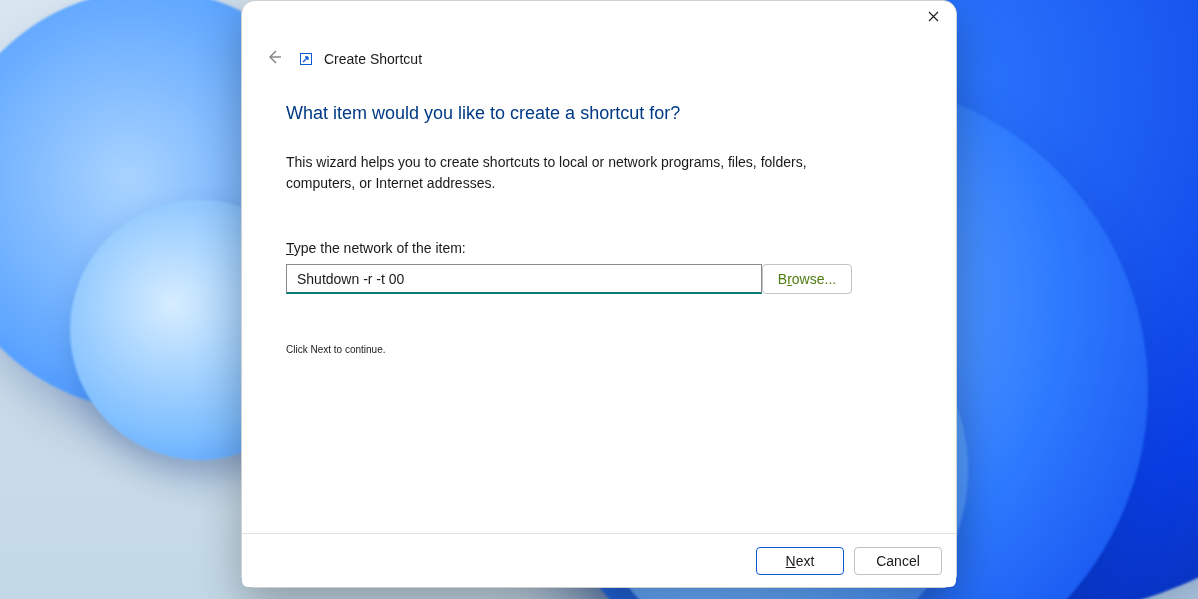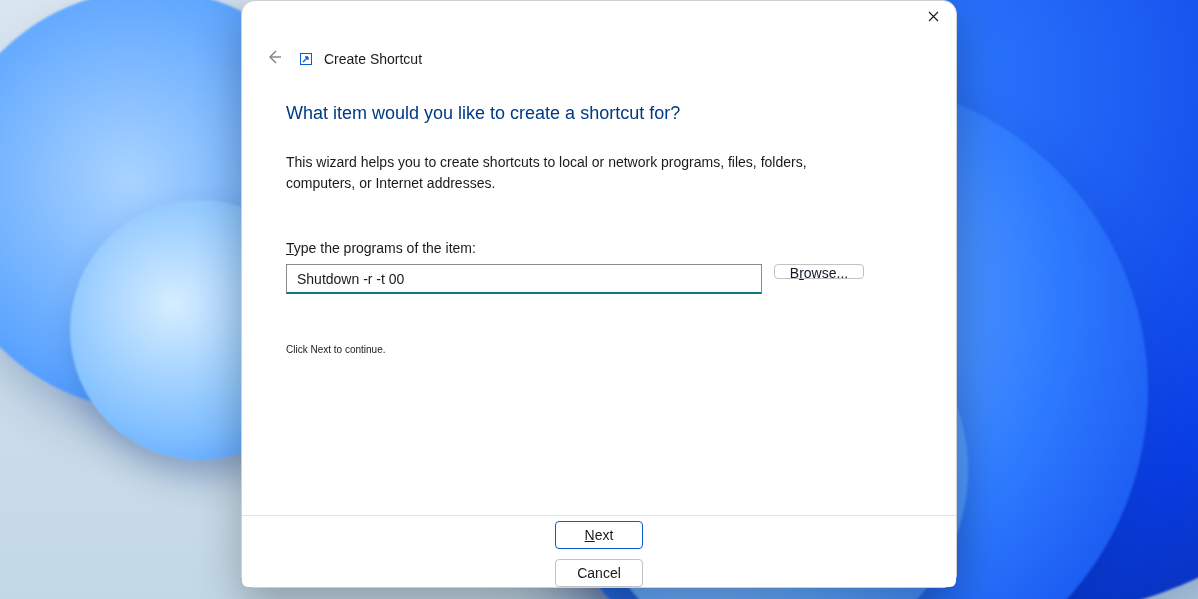--- a/index.html
+++ b/index.html
@@ -92,58 +92,56 @@
     }
     .field-label {
       font-size: 14px;
       color: #1a1a1a;
       margin-bottom: 8px;
     }
     .field-label .access { text-decoration: underline; }
     .input-row {
       display: flex;
       align-items: stretch;
-      gap: 12px;
       margin-bottom: 50px;
     }
     .location-input {
       flex: 0 0 476px;
       height: 30px;
       border: 1px solid #8a8a8a;
       border-bottom: 2px solid #0a7a7a;
       padding: 0 10px;
       font-size: 14px;
       font-family: inherit;
       outline: none;
       color:#1a1a1a;
       background:#fff;
     }
     .browse-btn {
       width: 90px;
-      height: 15px;
+      height: 30px;
       border: 1px solid #c2c2c2;
       background: #ffffff;
       border-radius: 4px;
       font-size: 14px;
       font-family: inherit;
       cursor: pointer;
-      color:#0f172a;
+      color:#4d7c0f;
     }
     .browse-btn .access { text-decoration: underline; }
     .continue-text { font-size: 10px; color:#1a1a1a; }
 
     .footer {
-      height: 72px;
+      height: 54px;
       border-top: 1px solid #e2e2e2;
       display: flex; align-items: center; justify-content: flex-end;
       gap: 10px;
       padding: 0 14px;
       background: #fff;
       border-radius: 0 0 6px 6px;
-      flex-direction: column;
     }
     .ft-btn {
       min-width: 88px; height: 28px;
       border: 1px solid #c2c2c2; background:#fff;
       border-radius: 4px;
       font-size: 14px; font-family: inherit;
       cursor: pointer; color:#1a1a1a;
       padding: 0 12px;
     }
     .ft-btn.primary { border: 1px solid #0a5bd3; }
@@ -185,21 +183,21 @@
           <path d="M3 9 L8 4 M8 4 H5 M8 4 V7" fill="none" stroke="#0a5bd3" stroke-width="1.3"></path>
         </svg>
     </span>
     <span class="header-title">Create Shortcut</span>
   </div>
 
   <div class="content">
     <h1 class="question">What item would you like to create a shortcut for?</h1>
     <p class="desc">This wizard helps you to create shortcuts to local or network programs, files, folders, computers, or Internet addresses.</p>
 
-    <div class="field-label"><span class="access">T</span><span>ype the programs of the item:</span></div>
+    <div class="field-label"><span class="access">T</span><span>ype the network of the item:</span></div>
 
     <div class="input-row">
       <input class="location-input" type="text" value="Shutdown -r -t 00" style="">
       <button class="browse-btn"><span>B</span><span class="access">r</span><span>owse...</span></button>
     </div>
 
     <p class="continue-text">Click Next to continue.</p>
   </div>
 
   <div class="footer">

